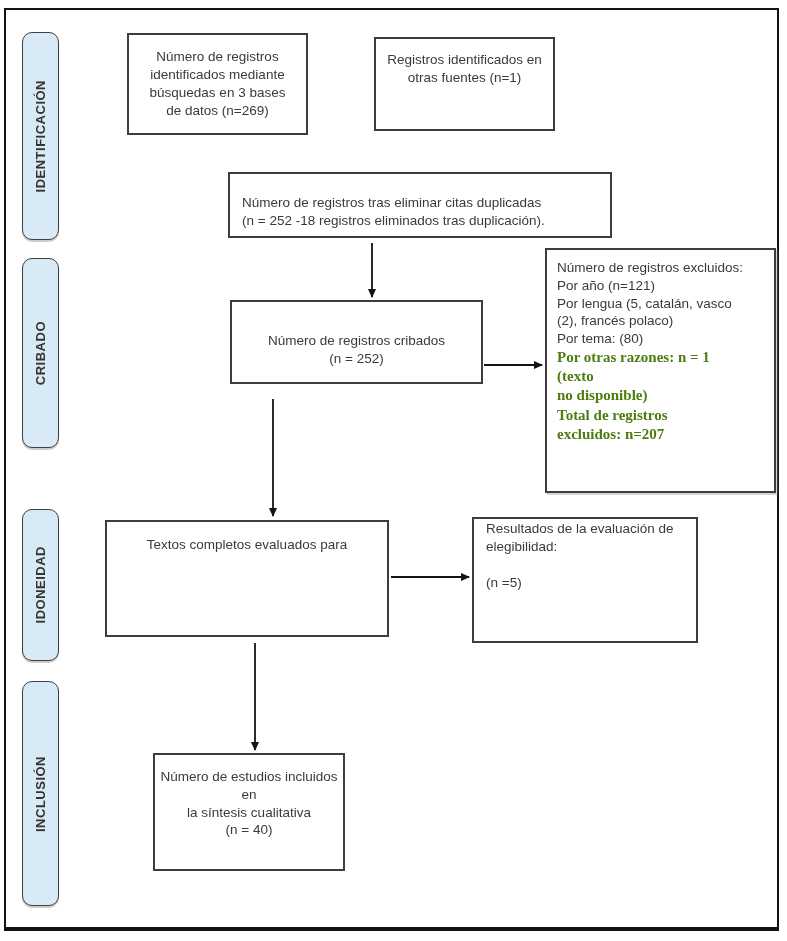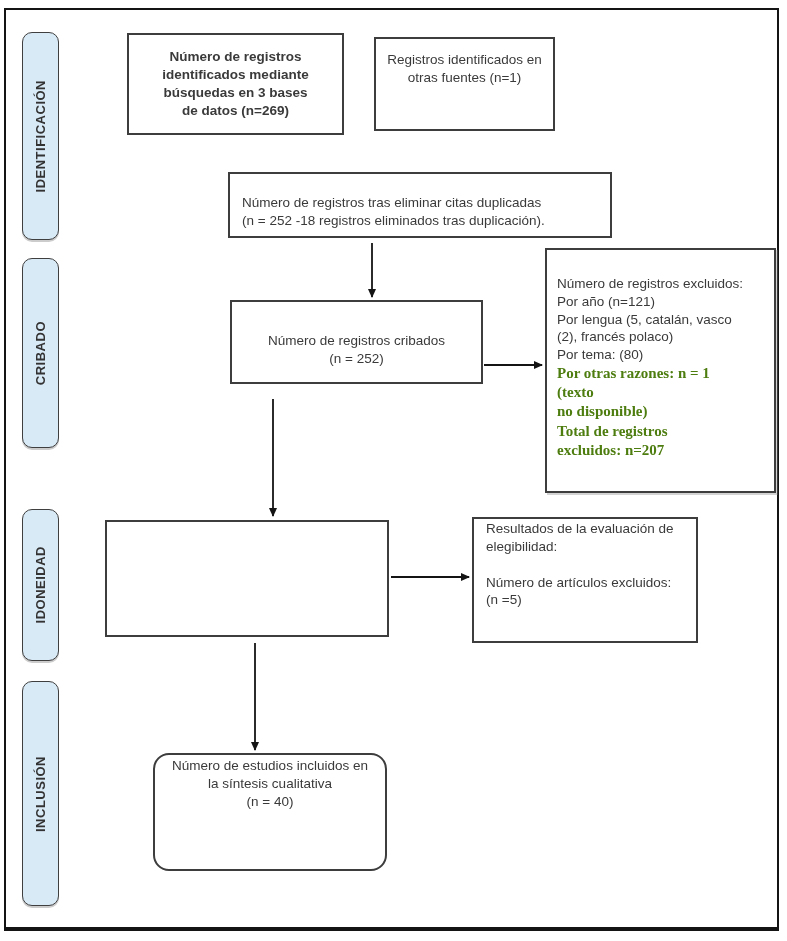--- a/index.html
+++ b/index.html
@@ -29,29 +29,29 @@
   .pill-idoneidad{top:509px;height:152px;}
   .pill-inclusion{top:681px;height:225px;}
 
   
   .fbox{
     position:absolute;background:#ffffff;border:2px solid #3d3d3d;
     box-sizing:border-box;font-size:13.5px;line-height:1.32;color:#3a3a3a;
   }
   .center{text-align:center;}
   .fbox .pad{padding:10px 10px;}
-  .box-identified{left:127px;top:33px;width:217px;height:102px;display:flex;align-items:center;justify-content:center;font-weight:bold;}
+  .box-identified{left:127px;top:33px;width:181px;height:102px;display:flex;align-items:center;justify-content:center;}
   .box-other{left:374px;top:37px;width:181px;height:94px;padding-top:12px;}
   .box-dedup{left:228px;top:172px;width:384px;height:66px;display:flex;align-items:flex-end;}
   .box-dedup .pad{padding:6px 12px;}
   .box-screened{left:230px;top:300px;width:253px;height:84px;padding-top:30px;}
-  .box-excluded{left:545px;top:248px;width:231px;height:245px;padding:25px 10px;box-shadow:2px 2px 0 rgba(130,130,130,.35);}
+  .box-excluded{left:545px;top:248px;width:231px;height:245px;padding:9px 10px;box-shadow:2px 2px 0 rgba(130,130,130,.35);}
   .box-fulltext{left:105px;top:520px;width:284px;height:117px;padding-top:14px;}
   .box-eligres{left:472px;top:517px;width:226px;height:126px;padding:1px 12px;}
-  .box-included{left:153px;top:753px;width:234px;height:118px;padding-top:2px;border-radius:16px;}
+  .box-included{left:153px;top:753px;width:192px;height:118px;padding-top:13px;}
 
   .serifbold{
     font-family:"Liberation Serif",serif;font-weight:700;font-size:15px;line-height:1.28;color:#4d7c0f;
   }
   .n-italic{font-family:"Liberation Serif",serif;font-weight:700;font-style:italic;font-size:15px;}
   .spacer-line{height:18px;}
 
   svg.arrows{position:absolute;left:0;top:0;width:787px;height:941px;pointer-events:none;}
 </style>
 </head>
@@ -105,27 +105,27 @@
   <div>(2), francés polaco)</div>
   <div>Por tema: (80)</div>
   <div class="serifbold">Por otras razones: n = 1</div>
   <div class="serifbold">(texto</div>
   <div class="serifbold">no disponible)</div>
   <div class="serifbold">Total de registros</div>
   <div class="serifbold">excluidos: n=207</div>
 </div>
 
 <div class="fbox box-fulltext center">
+  <div>Textos completos evaluados para</div>
 </div>
 
 <div class="fbox box-eligres">
   <div>Resultados de la evaluación de</div>
   <div>elegibilidad:</div>
   <div class="spacer-line"></div>
-  <div>Número de artículos excluidos:</div>
   <div>(n =5)</div>
 </div>
 
 <div class="fbox box-included center">
   <div>Número de estudios incluidos en</div>
   <div>la síntesis cualitativa</div>
   <div>(n = 40)</div>
 </div>
 
 <svg class="arrows" viewBox="0 0 787 941" xmlns="http://www.w3.org/2000/svg">

